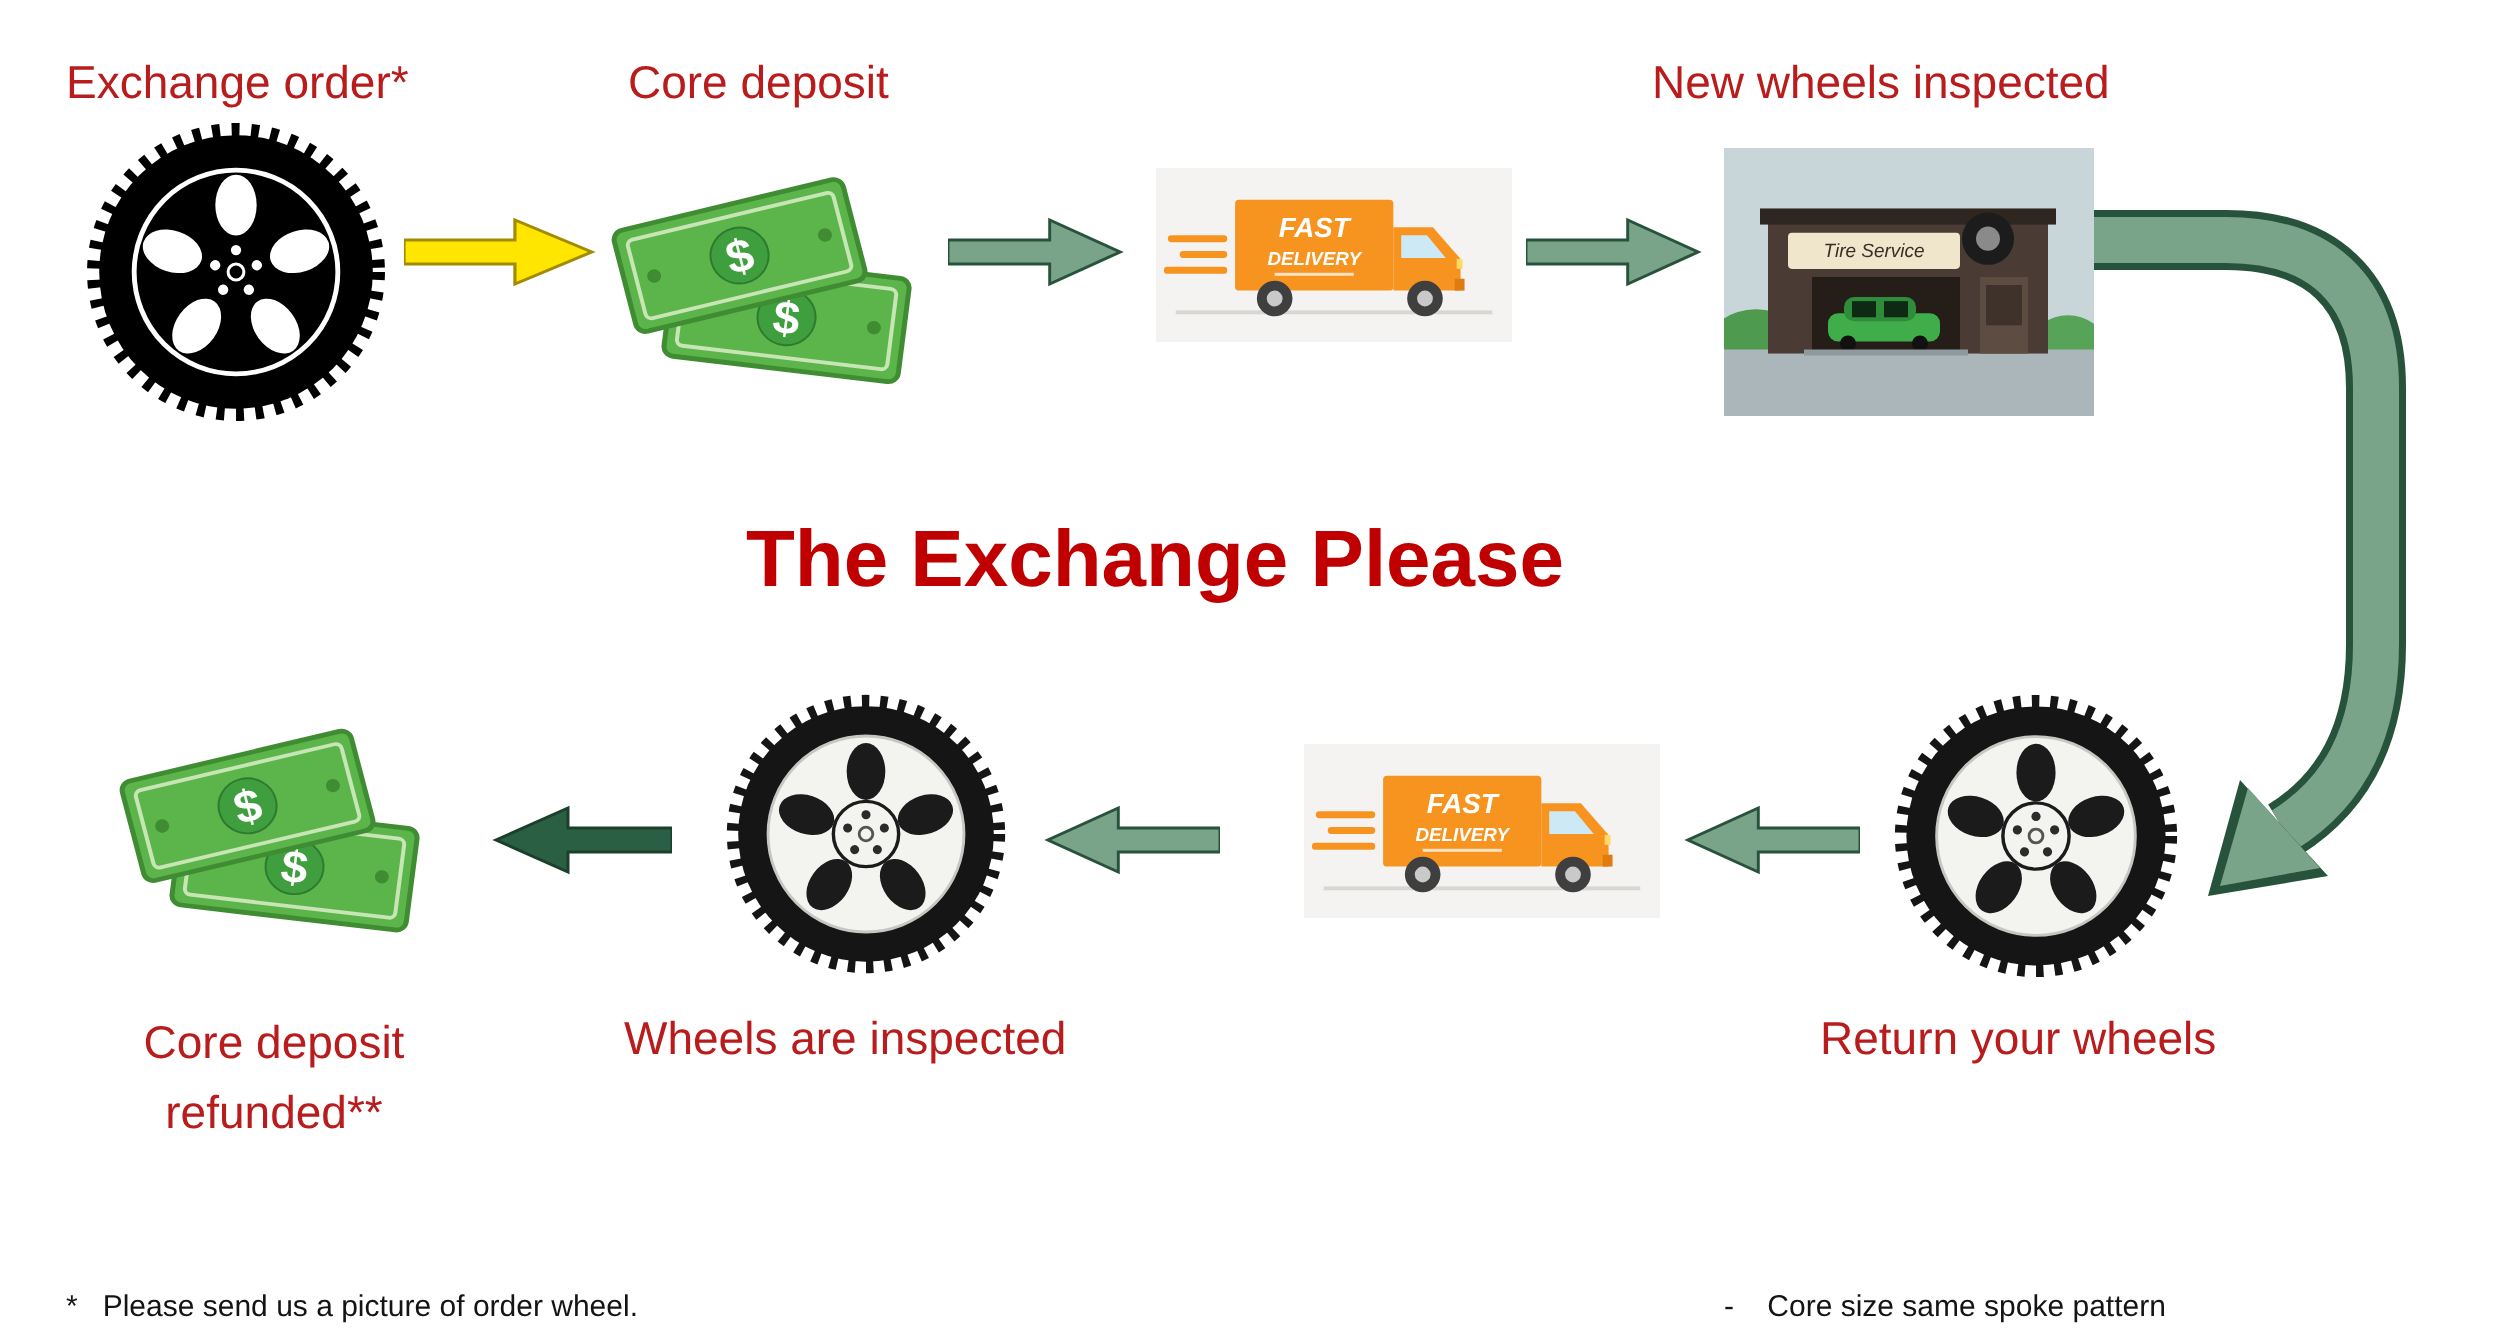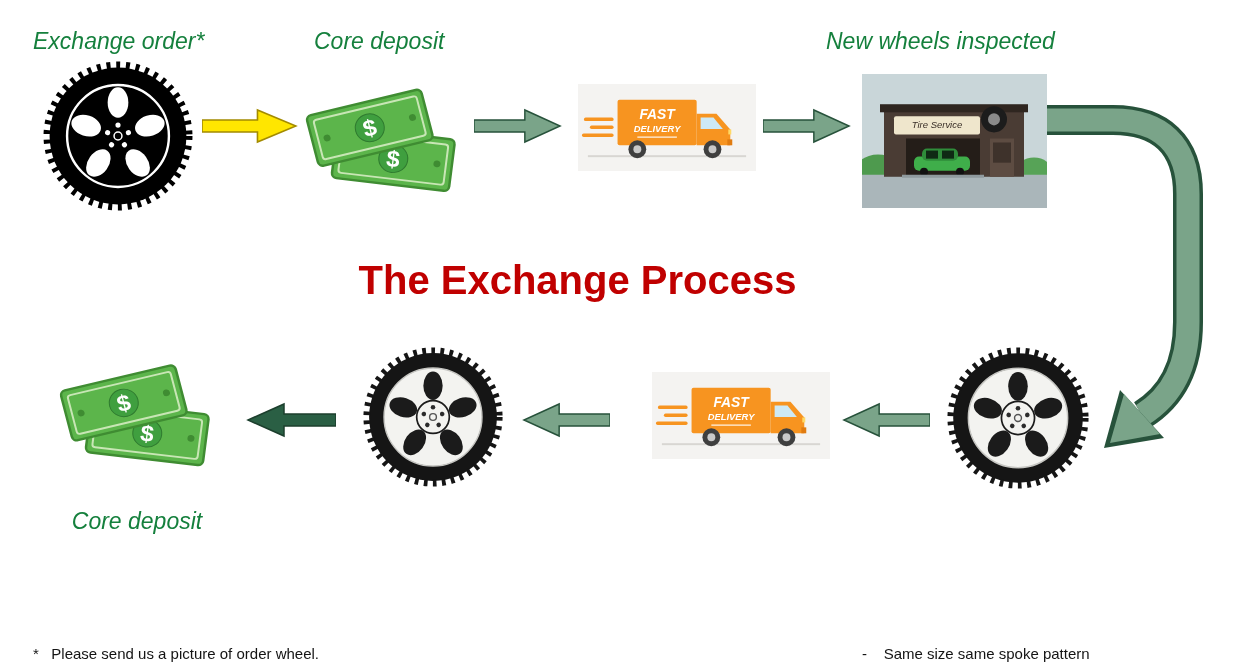--- a/index.html
+++ b/index.html
@@ -1,20 +1,20 @@
 <!DOCTYPE html>
 <html><head>
 <meta charset="utf-8">
 <style>
   html,body{margin:0;padding:0;background:#fff;}
   .canvas{
     position:relative;width:1250px;height:666px;background:#ffffff;
     font-family:"Liberation Sans",sans-serif;overflow:hidden;
   }
-  .label{position:absolute;font-size:23px;color:#15803d;white-space:nowrap;font-style:italic;}
+  .label{position:absolute;font-size:23px;color:#b91c1c;white-space:nowrap;}
   .label.center{text-align:center;white-space:normal;line-height:1.5;}
   .title{position:absolute;font-size:40px;font-weight:bold;color:#C00000;white-space:nowrap;
          width:465px;text-align:center;}
   .icon{position:absolute;}
   .fn{position:absolute;font-size:15px;color:#141414;line-height:23px;white-space:pre;}
   svg text{font-family:"Liberation Sans",sans-serif;}
   .defs{position:absolute;width:0;height:0;overflow:hidden;}
 </style>
 </head>
 <body>
@@ -163,21 +163,21 @@
     <path d="M0 24 H75 C122 24 150 48 150 98 L150 226 C150 272 133 301 104 319" fill="none" stroke-width="30" stroke="#27523B"></path>
     <path d="M0 24 H75 C122 24 150 48 150 98 L150 226 C150 272 133 301 104 319" fill="none" stroke-width="23" stroke="#7AA489"></path>
     <polygon points="66,352 126,342 82,294" fill="#27523B"></polygon>
     <polygon points="72,347 122,338 86,298" fill="#7AA489"></polygon>
   </svg>
 
   <svg class="icon" style="left:862px;top:74px;width:185px;height:134px" viewBox="0 0 185 133" preserveAspectRatio="none">
       <use href="#shop"></use>
     </svg>
 
-  <div class="title" style="left:345px;top:258px">The Exchange Process</div>
+  <div class="title" style="left:345px;top:258px">The Exchange Please</div>
 
   <svg class="icon" style="left:50px;top:348px;width:180px;height:128px" viewBox="0 0 180 135" preserveAspectRatio="none">
       <use href="#money"></use>
     </svg>
 
   <svg class="icon" style="left:246px;top:400px;width:90px;height:40px" viewBox="0 0 90 40" preserveAspectRatio="none">
     <use href="#arrow-left" stroke="#1C3F2D" stroke-width="1.5" fill="#2A5F44"></use>
   </svg>
 
   <svg class="icon" style="left:362px;top:346px;width:142px;height:142px" viewBox="0 0 100 100">
@@ -195,27 +195,30 @@
   <svg class="icon" style="left:842px;top:400px;width:88px;height:40px" viewBox="0 0 90 40" preserveAspectRatio="none">
     <use href="#arrow-left" stroke="#27523B" stroke-width="1.5" fill="#7AA489"></use>
   </svg>
 
   <svg class="icon" style="left:946px;top:346px;width:144px;height:144px" viewBox="0 0 100 100">
       <use href="#wheel-white"></use>
     </svg>
 
   <div class="label center" style="left:37px;top:504px;width:200px">
     <div>Core deposit</div>
+    <div>refunded**</div>
   </div>
 
-
+  <div class="label" style="left:312px;top:506px">Wheels are inspected</div>
+
+  <div class="label" style="left:910px;top:506px">Return your wheels</div>
 
   <div class="fn" style="left:33px;top:596px">
     <div>*   Please send us a picture of order wheel.</div>
     
   </div>
 
   <div class="fn" style="left:862px;top:596px">
-    <div>-    Same size same spoke pattern</div>
+    <div>-    Core size same spoke pattern</div>
     
   </div>
 
 </div>
 
 </body></html>

